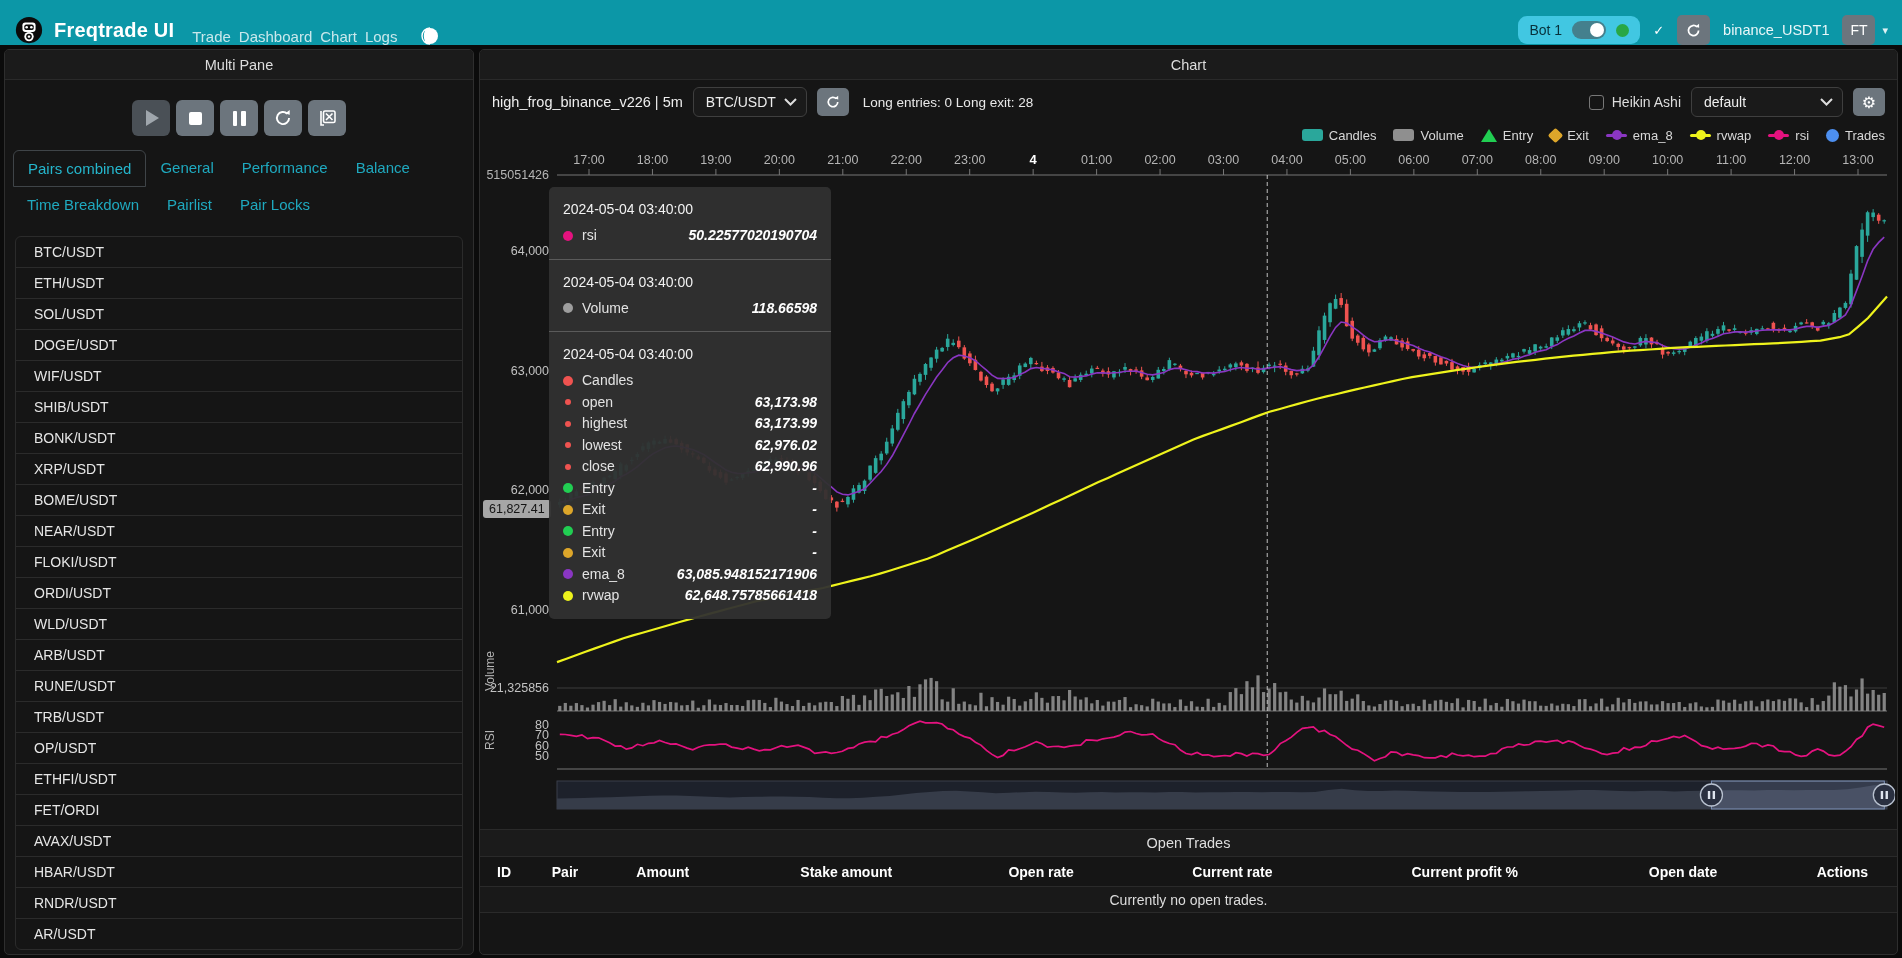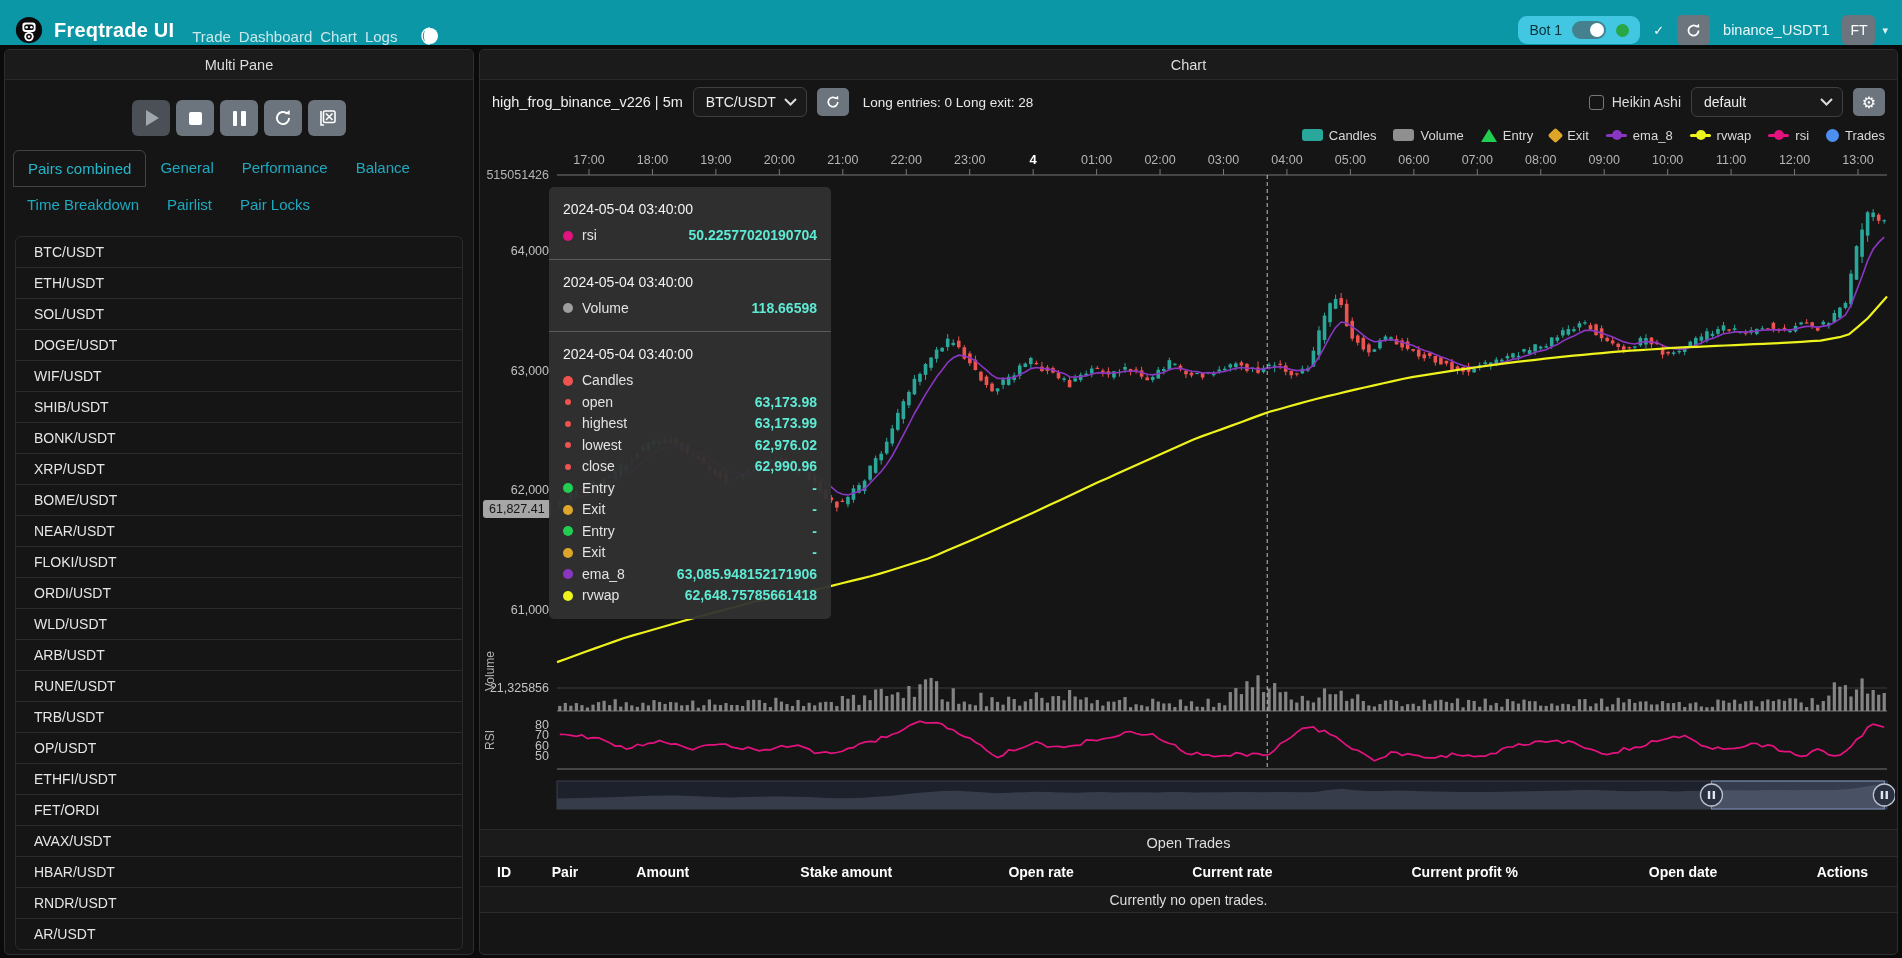--- a/index.html
+++ b/index.html
@@ -82,21 +82,21 @@
   .chart-body { position:relative; height:675px; }
   #chart-svg { position:absolute; left:0; top:0; }
   .price-badge { position:absolute; left:3px; top:354px; background:#a6a6a6; color:#141414;
     font-size:12.5px; padding:2px 6px; border-radius:3px; }
   .tooltip { position:absolute; left:69px; top:41px; width:282px; background:rgba(48,48,48,.95);
     border-radius:5px; padding:12px 14px; font-size:14px; color:#e3e3e3; }
   .tt-head { color:#f2f2f2; margin-bottom:5px; line-height:21px; }
   .tt-row { display:flex; align-items:center; line-height:21.5px; }
   .tt-dot { width:10px; height:10px; border-radius:50%; margin-right:9px; flex:none; }
   .tt-dot.sm { width:6px; height:6px; margin-left:2px; margin-right:11px; }
-  .tt-val { margin-left:auto; font-weight:bold; color:#5eead4; }
+  .tt-val { margin-left:auto; font-weight:bold; color:#ffffff;font-style:italic; }
   .tt-sep { border-top:1px solid #5a5a5a; margin:12px -14px; }
 
   
   .trades { margin-top:8px; border-top:1px solid #2a2a2a; }
   .trades-header-row { display:flex; height:30px; align-items:center; border-bottom:1px solid #2a2a2a; }
   .trades-header-row .th { font-size:14px; font-weight:bold; color:#fff; text-align:center; }
   .th:nth-child(1){width:3.4%;} .th:nth-child(2){width:5.2%;} .th:nth-child(3){width:8.6%;}
   .th:nth-child(4){width:17.3%;} .th:nth-child(5){width:10.2%;} .th:nth-child(6){width:16.8%;}
   .th:nth-child(7){width:16%;} .th:nth-child(8){width:14.8%;} .th:nth-child(9){width:7.7%;}
   .empty-row { height:26px; background:#191919; display:flex; align-items:center; justify-content:center;

